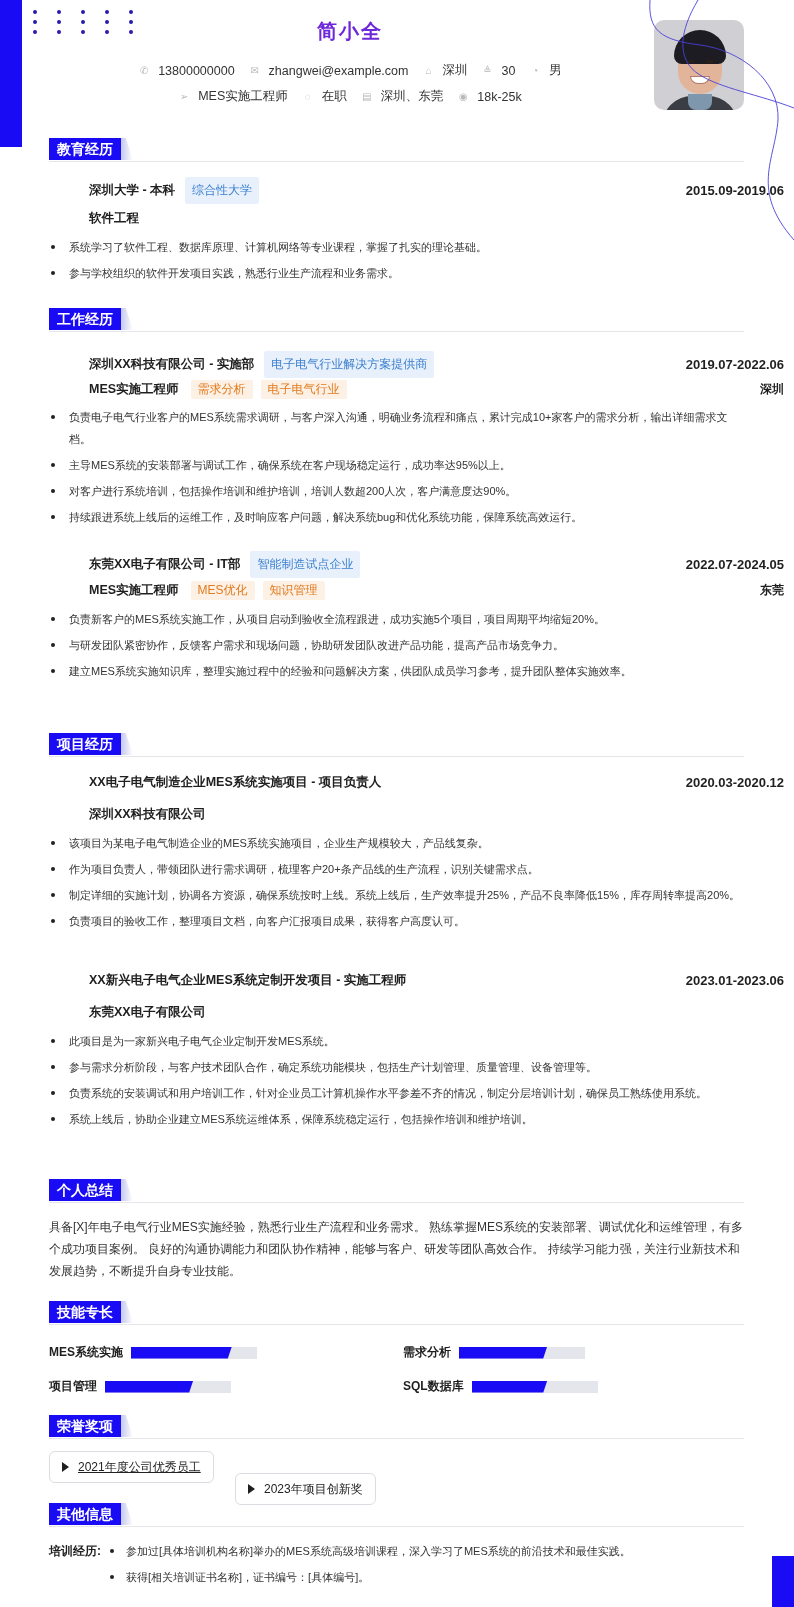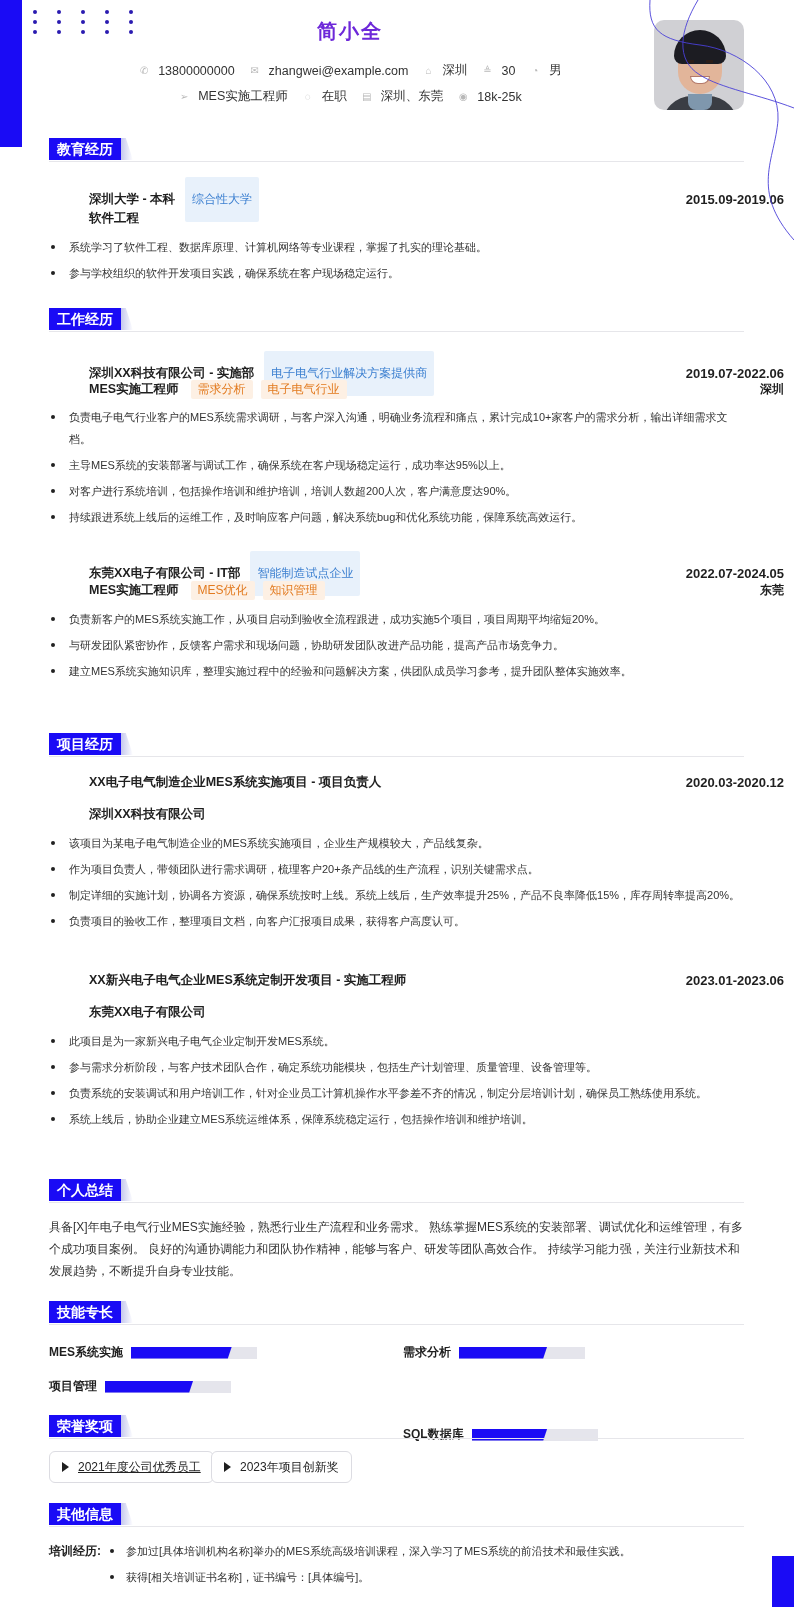--- a/index.html
+++ b/index.html
@@ -27,21 +27,21 @@
   .avatar .body { position: absolute; left: 8px; top: 76px; width: 76px; height: 30px; background: #3a3d44; border-radius: 30px 30px 0 0; }
   .avatar .collar { position: absolute; left: 34px; top: 74px; width: 24px; height: 16px; background: #7f97ad; border-radius: 0 0 8px 8px; }
 
   .section-title { position: absolute; left: 49px; width: 695px; height: 24px; border-bottom: 1px solid #e6e6ea; }
   .section-title .tag { position: absolute; left: 0; top: 0; height: 22px; padding: 0 8px; background: #1a0bf5; color: #fff; font-size: 14px; font-weight: bold; line-height: 22px; }
   .section-title .shadow { position: absolute; top: 0; width: 12px; height: 22px; background: linear-gradient(90deg, #c5c8ee, rgba(255,255,255,0)); clip-path: polygon(0 0, 40% 0, 100% 100%, 0 100%); }
 
   .row { position: absolute; left: 49px; width: 695px; display: flex; align-items: center; font-size: 12.5px; margin-left: 40px; }
   .row .bold { font-weight: bold; color: #1f1f1f; }
   .row .right { margin-left: auto; font-weight: bold; color: #1f1f1f; font-size: 13px; }
-  .badge-blue { margin-left: 10px; background: #e8f1fb; color: #3b7fd0; padding: 14px 7px; font-size: 12px; border-radius: 2px; }
+  .badge-blue { margin-left: 10px; background: #e8f1fb; color: #3b7fd0; padding: 5px 7px; font-size: 12px; border-radius: 2px; }
   .badge-orange { margin-left: 8px; background: #fdf0e4; color: #e27a1f; padding: 1px 7px; font-size: 12px; border-radius: 2px; }
   .badge-orange.first { margin-left: 12px; }
 
   .bullets { position: absolute; left: 49px; width: 695px; list-style: none; font-size: 11px; color: #333; }
   .bullets li { position: relative; padding-left: 20px; line-height: 22px; margin-bottom: 4px; }
   .bullets li::before { content: ""; position: absolute; left: 2px; top: 9px; width: 4px; height: 4px; background: #222; border-radius: 50%; }
 
   .para { position: absolute; left: 49px; width: 695px; font-size: 12px; color: #333; line-height: 22px; }
 
   .skill { position: absolute; display: flex; align-items: center; font-size: 12px; font-weight: bold; color: #1f1f1f; }
@@ -146,21 +146,21 @@
 <div class="row" style="top:177px;">
   <span class="bold">深圳大学 - 本科</span>
   <span class="badge-blue">综合性大学</span>
   <span class="right">2015.09-2019.06</span>
 </div>
 <div class="row" style="top:210px;">
   <span class="bold">软件工程</span>
 </div>
 <ul class="bullets" style="top:236px;">
   <li>系统学习了软件工程、数据库原理、计算机网络等专业课程，掌握了扎实的理论基础。</li>
-  <li>参与学校组织的软件开发项目实践，确保系统在客户现场稳定运行。</li>
+  <li>参与学校组织的软件开发项目实践，熟悉行业生产流程和业务需求。</li>
 </ul>
 
 <div class="section-title" style="top:308px;">
   <span class="tag">工作经历</span>
   <span class="shadow" style="left:72px;"></span>
 </div>
 <div class="row" style="top:351px;">
   <span class="bold">深圳XX科技有限公司 - 实施部</span>
   <span class="badge-blue">电子电气行业解决方案提供商</span>
   <span class="right">2019.07-2022.06</span>
@@ -248,36 +248,36 @@
   <div class="bar" style="width:126px;">
       <div class="fill" style="width:70%;"></div>
     </div>
 </div>
 <div class="skill" style="left:49px; top:1378px;">
   <span>项目管理</span>
   <div class="bar" style="width:126px;">
       <div class="fill" style="width:70%;"></div>
     </div>
 </div>
-<div class="skill" style="left:403px; top:1426px;">
+<div class="skill" style="left:403px; top:1378px;">
   <span>SQL数据库</span>
   <div class="bar" style="width:126px;">
       <div class="fill" style="width:60%;"></div>
     </div>
 </div>
 
 <div class="section-title" style="top:1415px;">
   <span class="tag">荣誉奖项</span>
   <span class="shadow" style="left:72px;"></span>
 </div>
 <div class="award" style="left:49px;text-decoration:underline;">
   <span class="tri"></span>
   <span>2021年度公司优秀员工</span>
 </div>
-<div class="award" style="left:211px;">
+<div class="award" style="left:235px;margin-top:22px;">
   <span class="tri"></span>
   <span>2023年项目创新奖</span>
 </div>
 
 <div class="section-title" style="top:1503px;">
   <span class="tag">其他信息</span>
   <span class="shadow" style="left:72px;"></span>
 </div>
 <div class="other-label">培训经历:</div>
 <ul class="other-list">

